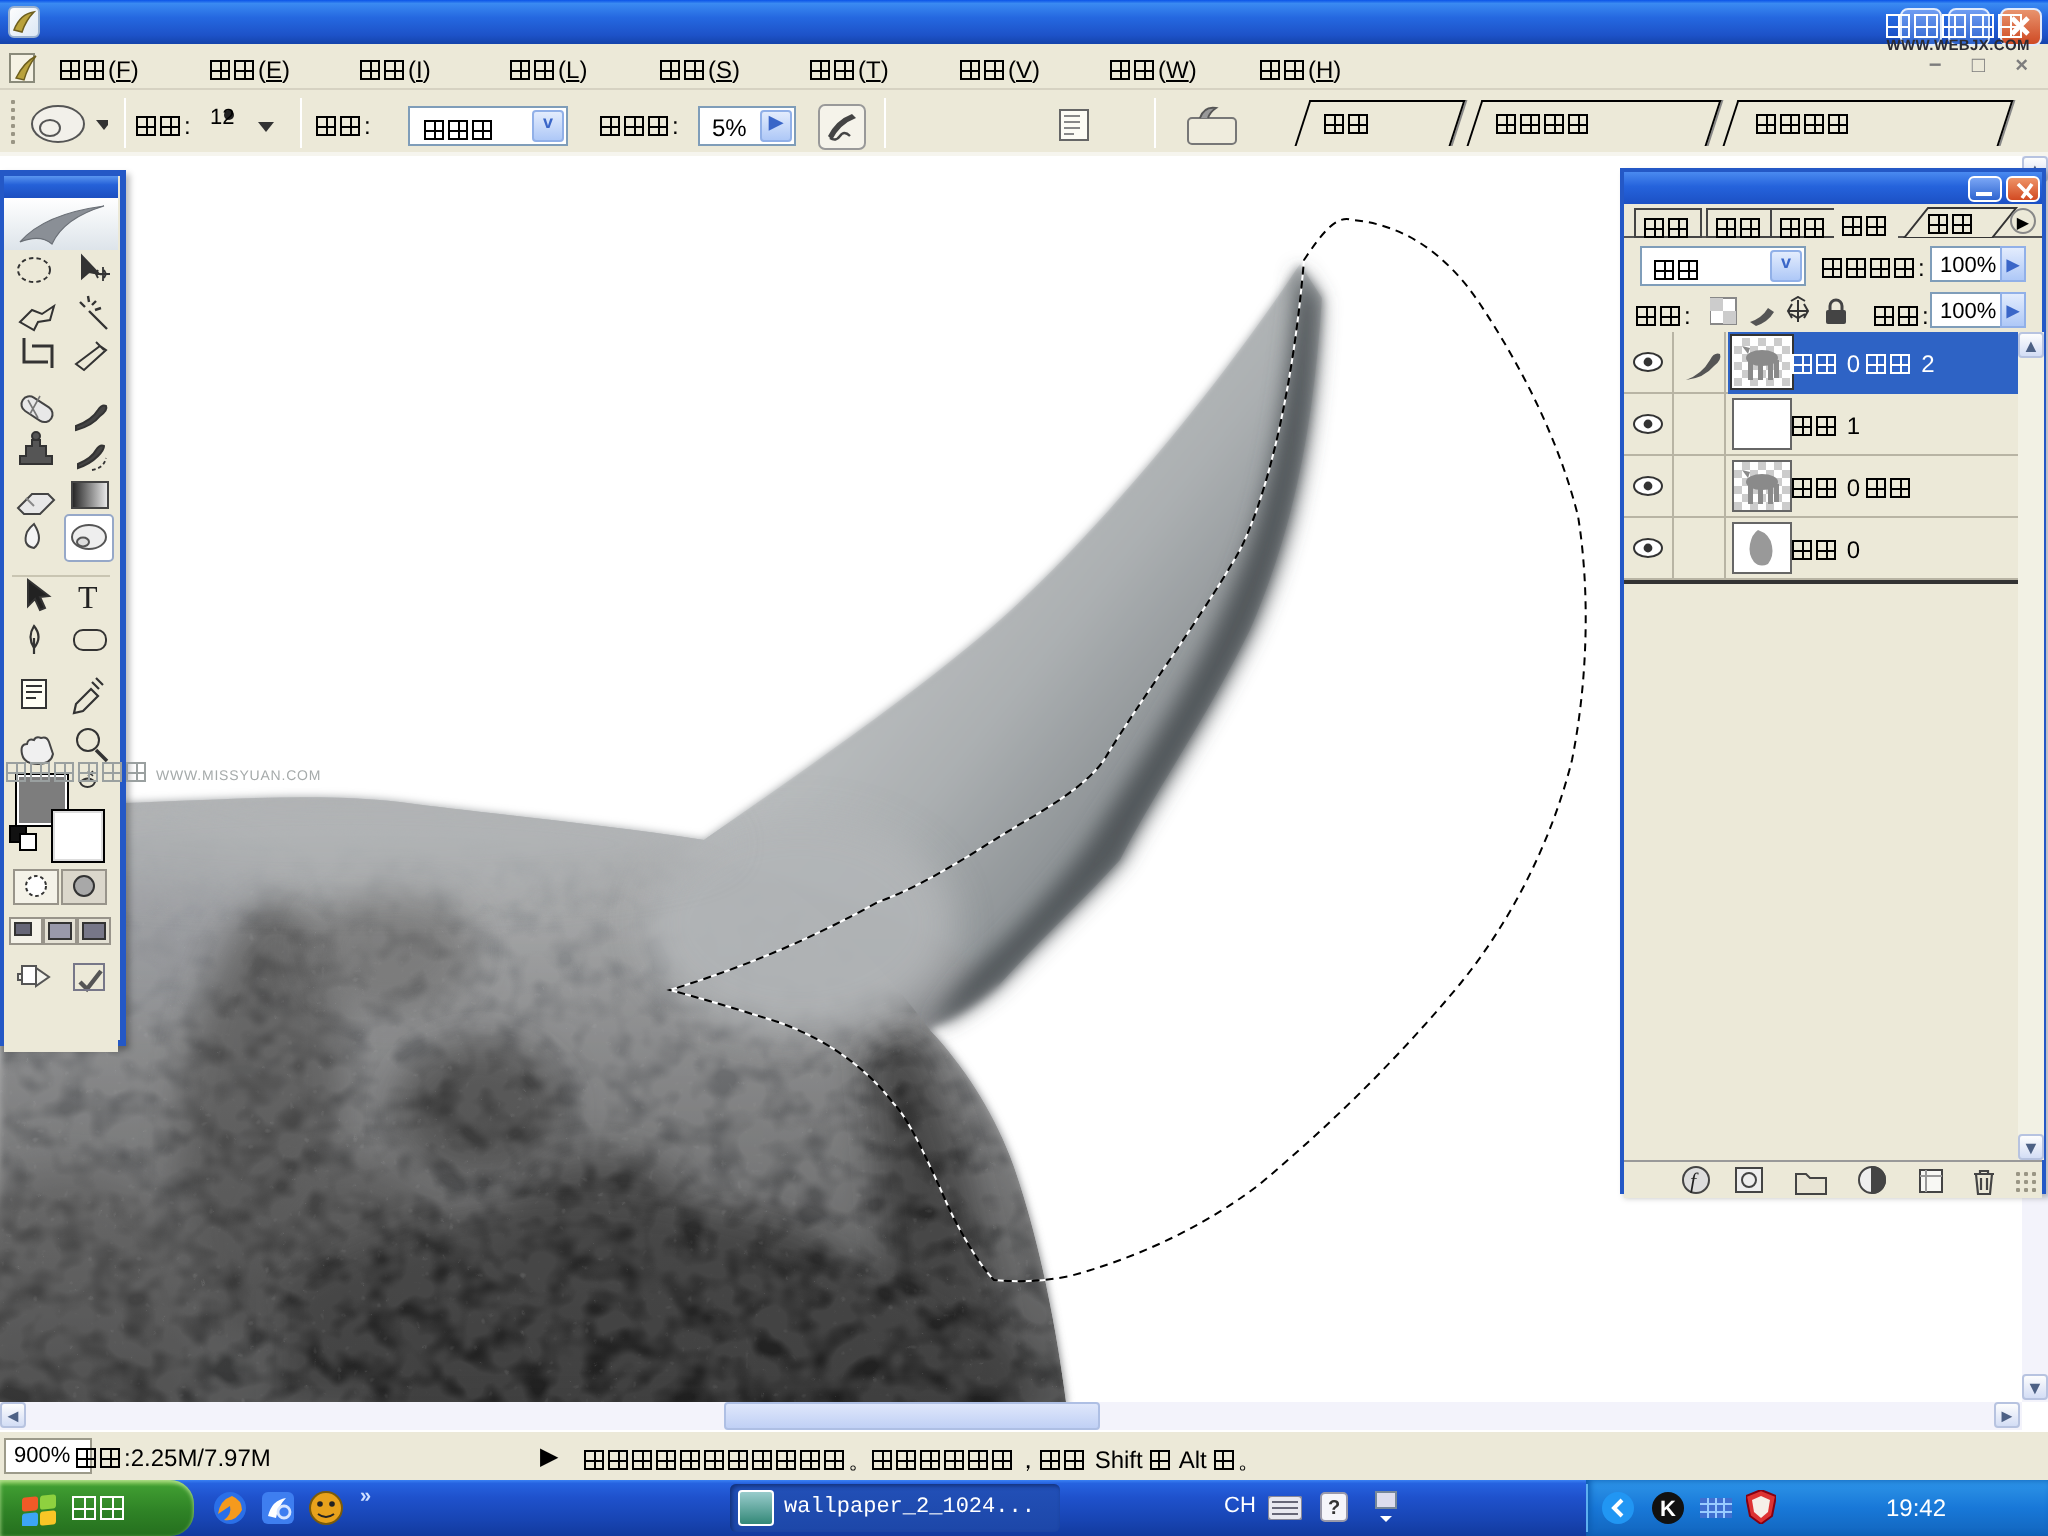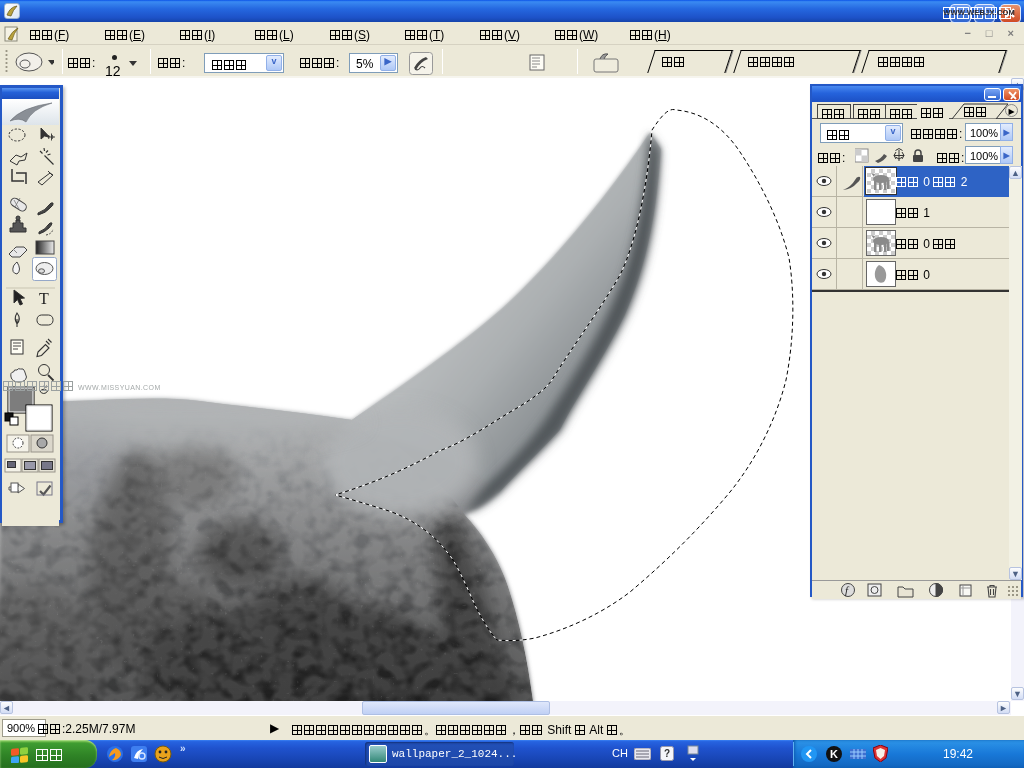--- a/index.html
+++ b/index.html
@@ -11,21 +11,21 @@
 background-position:0 0,0 50%,0 100%,0 0,50% 0,100% 0;background-repeat:no-repeat}
 i.z.b{width:12px;height:12px;vertical-align:-2px}
 
 #title{left:0;top:0;width:1024px;height:22px;z-index:30;background:linear-gradient(180deg,#0b53e8 0%,#3a8af2 8%,#2568e0 40%,#1d52c8 80%,#1544ab 100%)}
 #title .txt{position:absolute;left:26px;top:4px;color:#fff;font:bold 12px "Liberation Mono",monospace;letter-spacing:0.9px;white-space:nowrap}
 #psicon{left:4px;top:3px;width:16px;height:16px;background:linear-gradient(135deg,#fdfdfd,#dce8f5);border-radius:3px;border:1px solid #9ab2d0}
 
 #wm1{left:950px;top:4px;width:72px;height:18px}
 .wbtn{position:absolute;top:0;width:21px;height:19px;border-radius:4px;border:1px solid #dfeafd}
 #wmtext{position:absolute;left:943px;top:6px;color:#fff;white-space:nowrap;text-shadow:0 0 2px #2a50c8}
-#wmurl{position:absolute;right:9px;top:8px;font:bold 7.5px "Liberation Sans";color:#2b2b33;letter-spacing:0.2px}
+#wmurl{position:absolute;right:9px;top:18px;font:bold 7.5px "Liberation Sans";color:#2b2b33;letter-spacing:0.2px}
 
 #menu{left:0;top:22px;width:1024px;height:23px;background:#ece9d8;border-bottom:1px solid #d6d2c2}
 #menu .mi{position:absolute;top:6px;white-space:nowrap}
 #mdibtn{position:absolute;right:4px;top:5px;color:#7d7d7d;font:bold 11px "Liberation Sans";letter-spacing:6px}
 
 #opts{left:0;top:45px;width:1024px;height:33px;background:#ece9d8;border-bottom:2px solid #f6f5ee}
 .vsep{position:absolute;top:4px;height:25px;width:1px;background:#c9c5b2;border-right:1px solid #fff}
 .combo{position:absolute;background:#fff;border:1px solid #7f9db9}
 .cbtn{position:absolute;right:1px;top:1px;bottom:1px;width:16px;background:linear-gradient(180deg,#e3ecfd,#aec8f7);border:1px solid #91b0e8;border-radius:2px;color:#3a66c8;text-align:center;font:bold 9px "Liberation Sans";line-height:11px}
 
@@ -97,21 +97,21 @@
 <div class="abs" id="opts">
   <div class="abs" style="left:5px;top:4px;width:3px;height:25px;background-image:radial-gradient(circle,#9a9685 1px,transparent 1.2px);background-size:3px 4px"></div>
   <svg class="abs" style="left:14px;top:6px" width="40" height="22">
       <ellipse cx="15" cy="11" rx="13" ry="9" fill="#f2f0ea" stroke="#555"></ellipse>
       <ellipse cx="11" cy="13" rx="5" ry="4" fill="none" stroke="#555"></ellipse>
       <path d="M34 9 l8 0 l-4 5 z" fill="#333"></path>
     </svg>
   <div class="vsep" style="left:62px"></div>
   <span class="abs" style="left:68px;top:11px"><i class="z"></i><i class="z"></i>:</span>
   <div class="abs" style="left:112px;top:10px;width:5px;height:5px;border-radius:50%;background:#222"></div>
-  <span class="abs" style="left:105px;top:18px;font-size:14px">12</span>
+  <span class="abs" style="left:105px;top:8px;font-size:11px">12</span>
   <svg class="abs" style="left:128px;top:15px" width="10" height="6">
       <path d="M1 1 l8 0 l-4 5 z" fill="#333"></path>
     </svg>
   <div class="vsep" style="left:150px"></div>
   <span class="abs" style="left:158px;top:11px"><i class="z"></i><i class="z"></i>:</span>
   <div class="combo" style="left:204px;top:8px;width:80px;height:20px">
       <span style="position:absolute;left:7px;top:4px"><i class="z"></i><i class="z"></i><i class="z"></i></span>
       <div class="cbtn">v</div>
     </div>
   <span class="abs" style="left:300px;top:11px"><i class="z"></i><i class="z"></i><i class="z"></i>:</span>
@@ -256,21 +256,21 @@
       <path d="M4 13 Q6 5 13 4 Q9 8 8 14Z" fill="#fff"></path>
       <circle cx="12" cy="11" r="3" fill="none" stroke="#d8e6ff" stroke-width="1.4"></circle>
     </svg>
   <svg class="abs" style="left:154px;top:5px" width="18" height="18">
       <circle cx="9" cy="9" r="8" fill="#e8a21c" stroke="#7a5a0a"></circle>
       <circle cx="6" cy="7" r="1.4" fill="#222"></circle>
       <circle cx="12" cy="7" r="1.4" fill="#222"></circle>
       <path d="M5 12 q4 3 8 0" stroke="#222" fill="none"></path>
     </svg>
   <span class="abs" style="left:180px;top:3px;color:#cfe0ff;font:bold 10px 'Liberation Sans'">»</span>
-  <div class="tbtn" style="left:365px;width:149px;background:linear-gradient(180deg,#2250b8,#1d47a8);box-shadow:inset 1px 1px 2px #123077">
+  <div class="tbtn" style="left:365px;width:165px;background:linear-gradient(180deg,#2250b8,#1d47a8);box-shadow:inset 1px 1px 2px #123077">
     <div class="abs" style="left:4px;top:3px;width:18px;height:18px;background:linear-gradient(180deg,#9cc,#387),linear-gradient(#387,#154);border-radius:2px;border:1px solid #fff"></div>
     <span class="abs" style="left:27px;top:6px">wallpaper_2_1024...</span>
   </div>
   <span class="abs" style="left:612px;top:7px;color:#fff;font-size:11px">CH</span>
   <svg class="abs" style="left:634px;top:8px" width="17" height="12">
       <rect x="0" y="0" width="17" height="12" rx="2" fill="#e8e8f0" stroke="#889"></rect>
       <path d="M2 3h13M2 6h13M2 9h13" stroke="#667" stroke-width="1"></path>
     </svg>
   <svg class="abs" style="left:660px;top:6px" width="14" height="15">
       <rect x="0.5" y="0.5" width="13" height="14" rx="2" fill="#f5f5fa" stroke="#99a"></rect>

